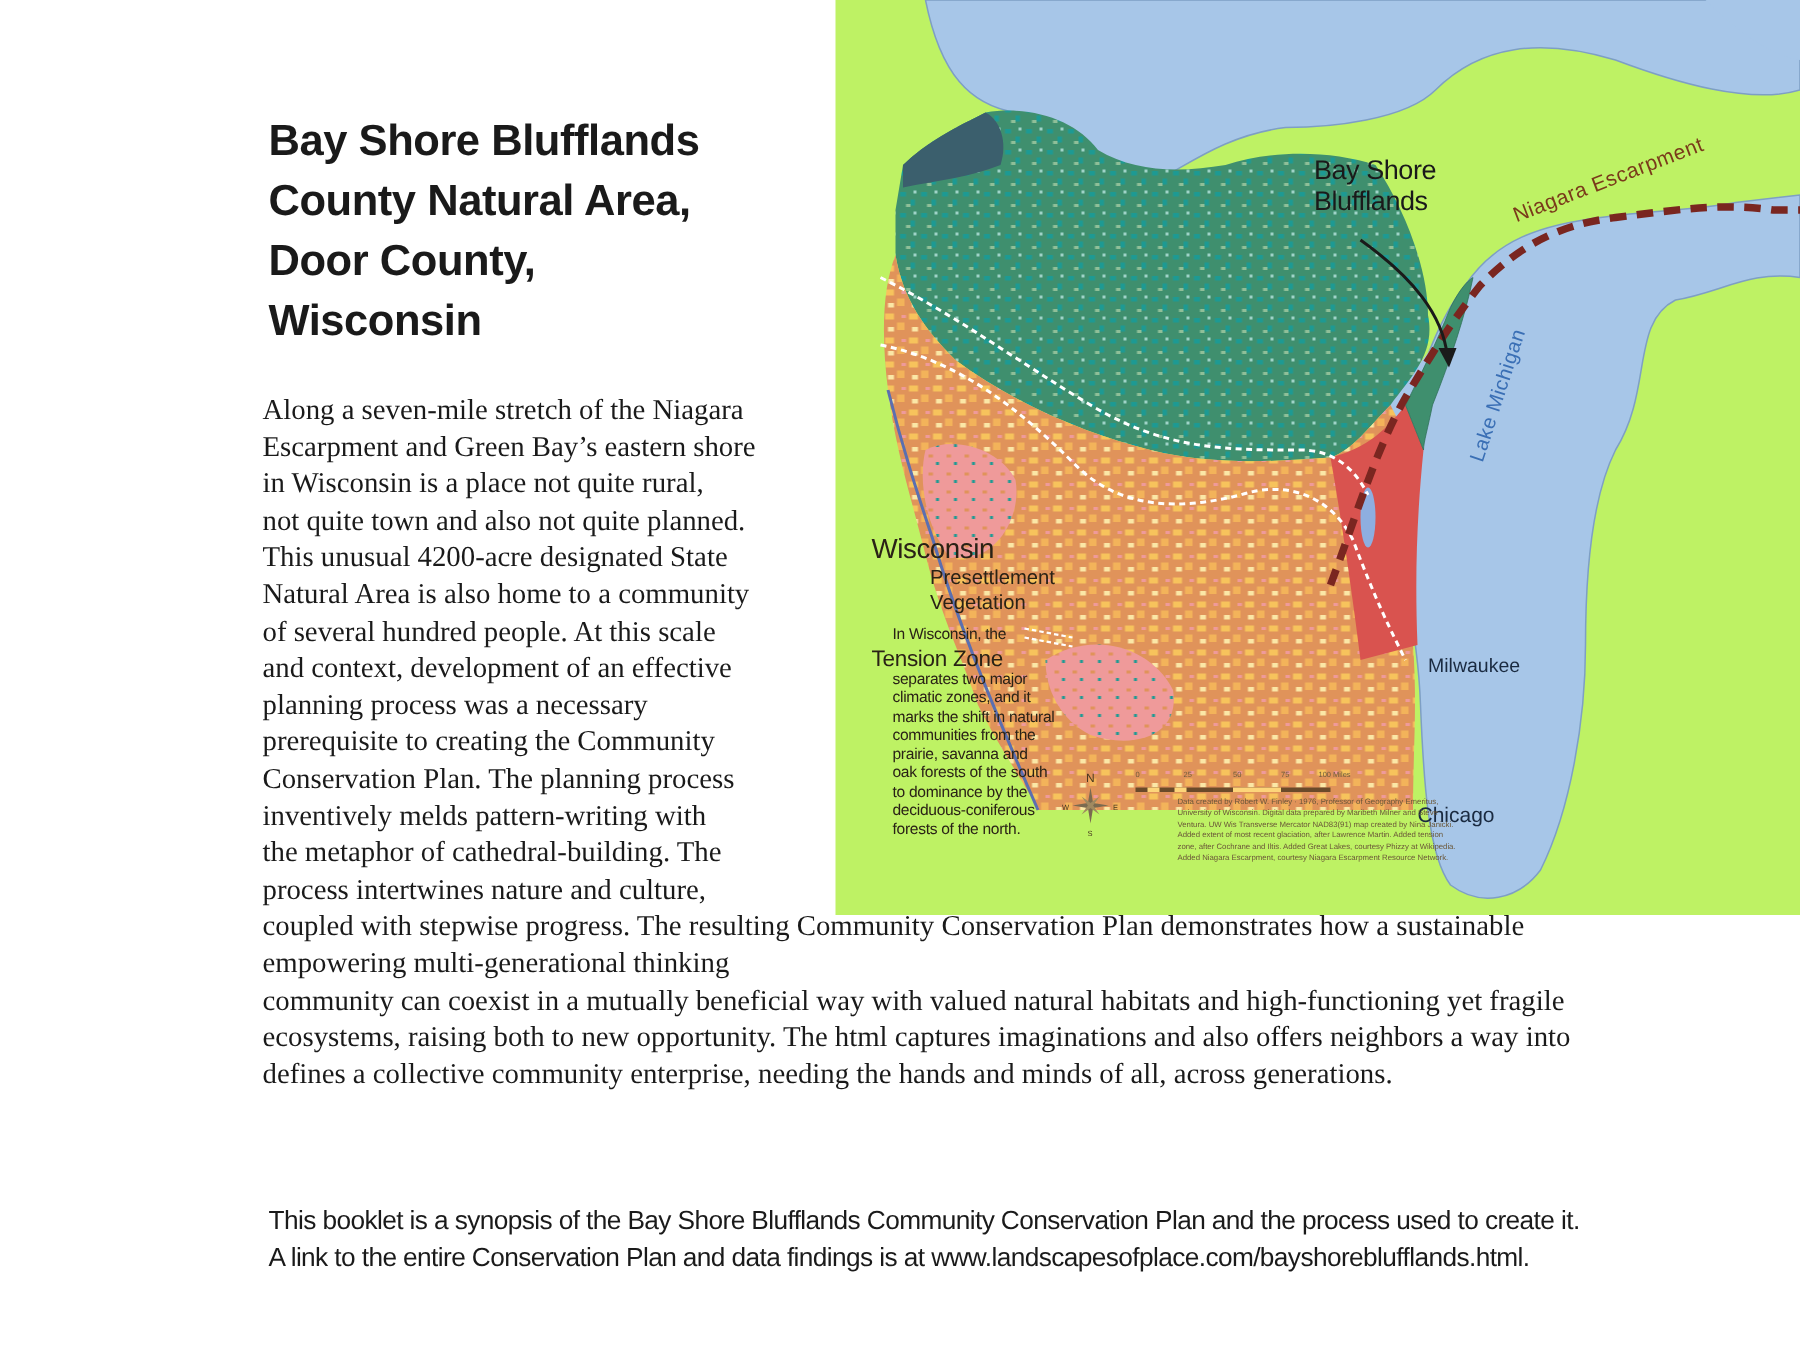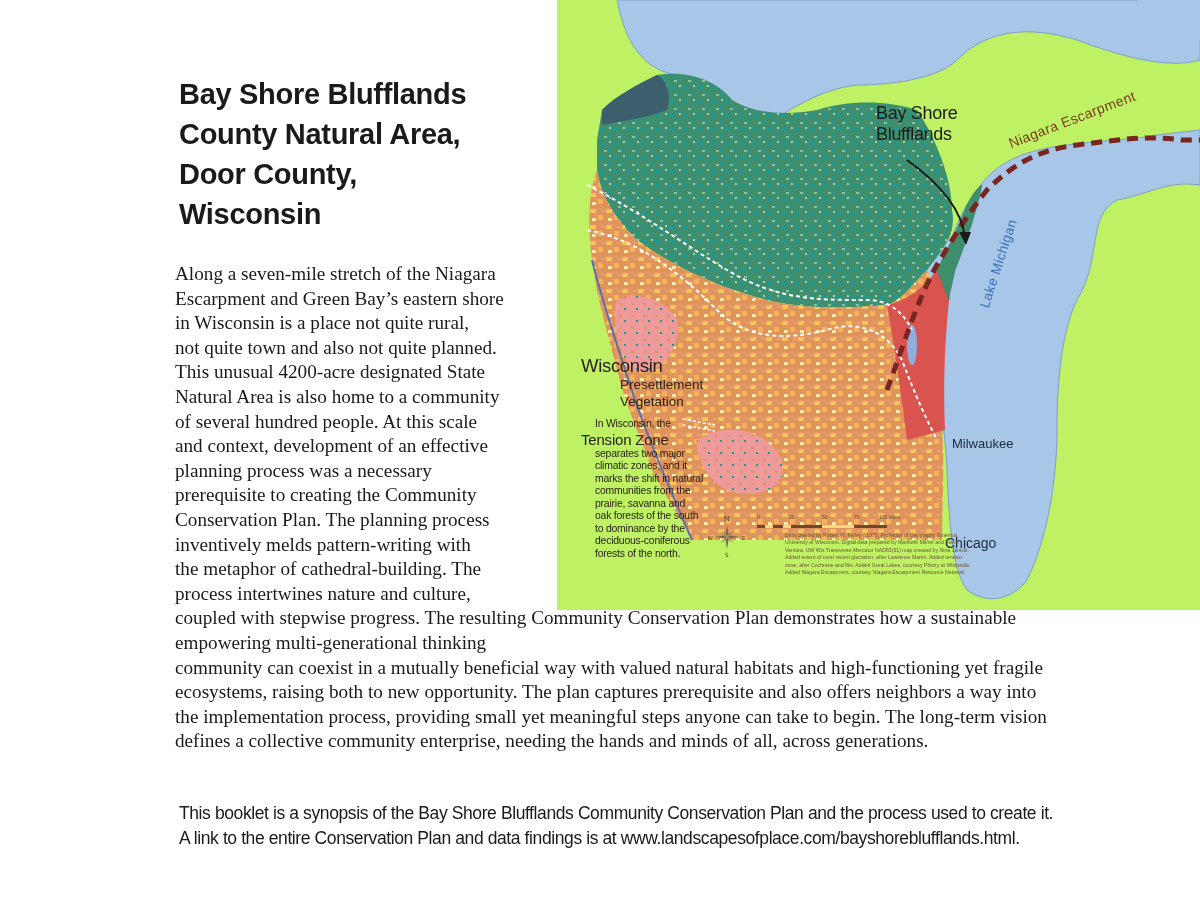--- a/index.html
+++ b/index.html
@@ -72,22 +72,21 @@
   <span class="ln">and context, development of an effective</span>
   <span class="ln">planning process was a necessary</span>
   <span class="ln">prerequisite to creating the Community</span>
   <span class="ln">Conservation Plan. The planning process</span>
   <span class="ln">inventively melds pattern-writing with</span>
   <span class="ln">the metaphor of cathedral-building. The</span>
   <span class="ln">process intertwines nature and culture,</span>
   <span class="ln">coupled with stepwise progress. The resulting Community Conservation Plan demonstrates how a sustainable</span>
   <span class="ln">empowering multi-generational thinking</span>
   <span class="ln">community can coexist in a mutually beneficial way with valued natural habitats and high-functioning yet fragile</span>
-  <span class="ln">ecosystems, raising both to new opportunity. The plan captures prerequisite and also offers neighbors a way into</span>
-  <span class="ln">the implementation process, providing small yet meaningful steps anyone can take to begin. The long-term vision</span>
+  <span class="ln">ecosystems, raising both to new opportunity. The html captures imaginations and also offers neighbors a way into</span>
   <span class="ln">defines a collective community enterprise, needing the hands and minds of all, across generations.</span>
 </p>
 
 <p class="footer-note">
   <span class="ln">This booklet is a synopsis of the Bay Shore Blufflands Community Conservation Plan and the process used to create it.</span>
   <span class="ln">A link to the entire Conservation Plan and data findings is at www.landscapesofplace.com/bayshoreblufflands.html.</span>
 </p>
 
 <div class="map-panel">
   <svg width="643" height="610" viewBox="0 0 643 610">

